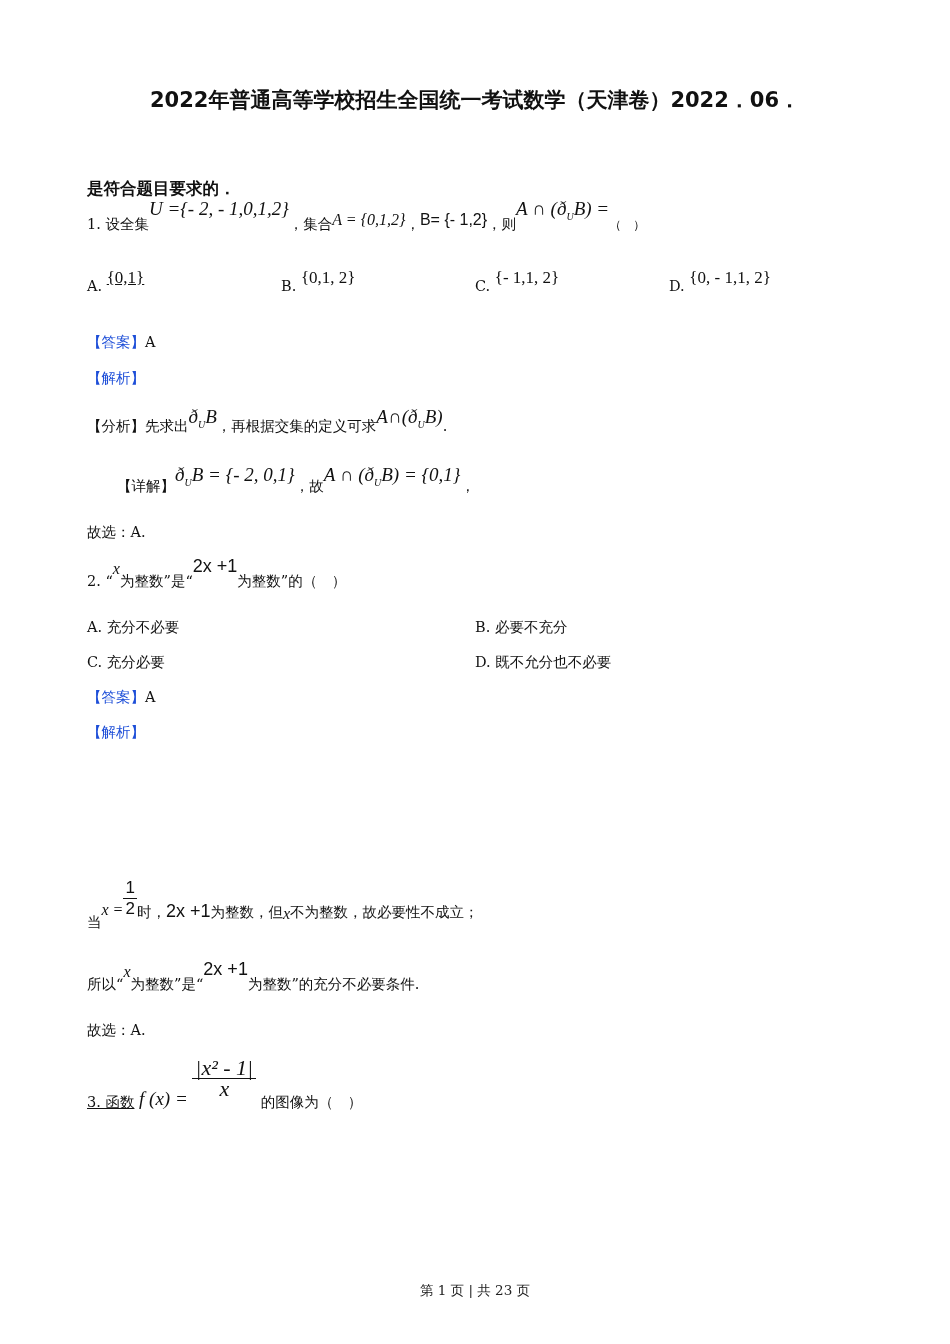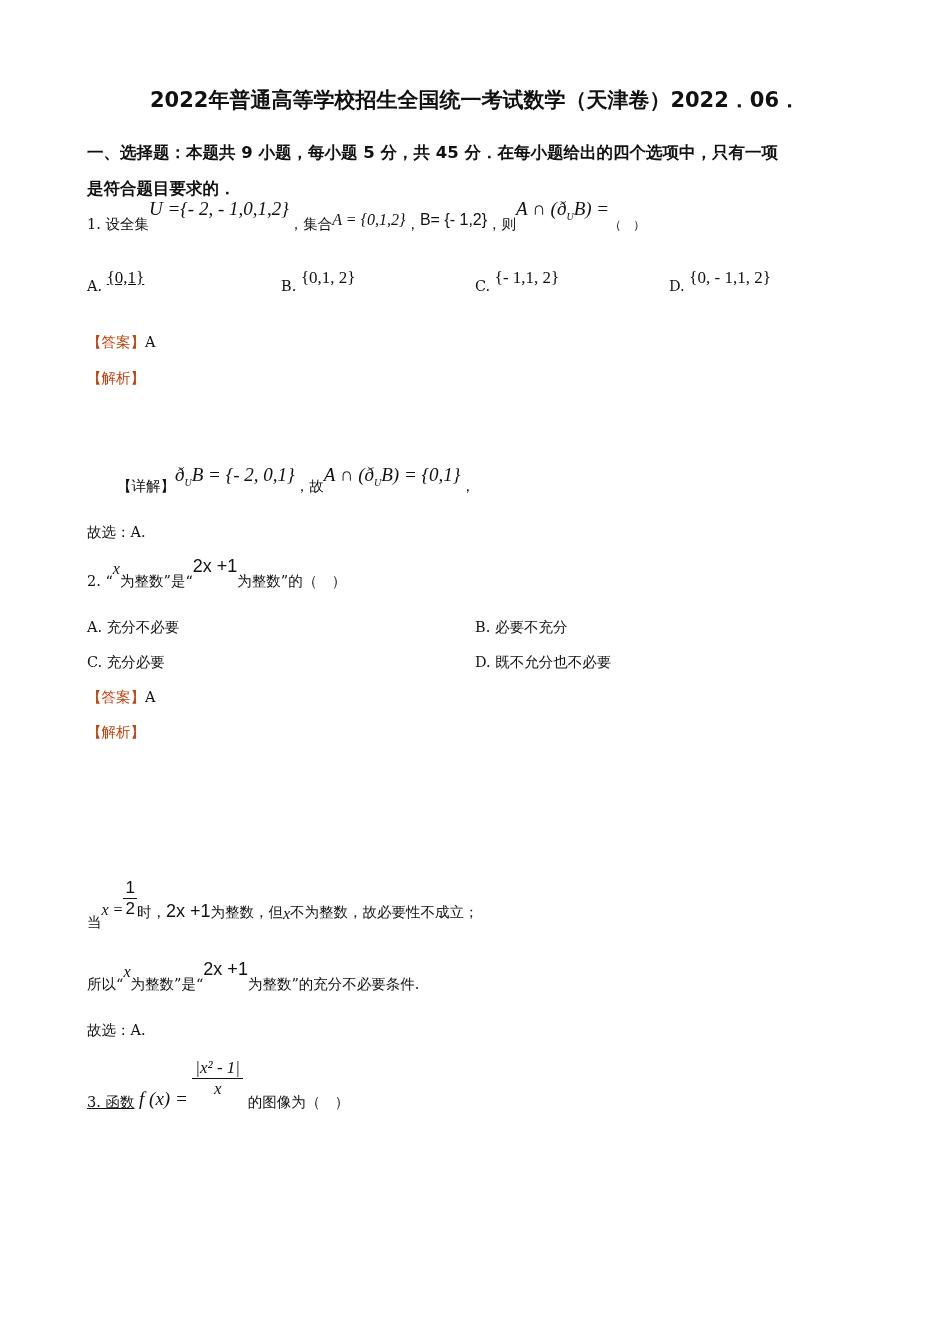--- a/index.html
+++ b/index.html
@@ -9,48 +9,50 @@
   .abs { position: absolute; white-space: nowrap; }
   .title { left: 0; width: 950px; top: 86px; text-align: center; font-size: 21px; font-weight: bold;
            font-family: "DejaVu Sans", "Liberation Sans", sans-serif; letter-spacing: 0px; }
   .section { left: 87px; font-size: 16.5px; font-weight: bold;
              font-family: "DejaVu Sans", "Liberation Sans", sans-serif; }
   .body { font-size: 14.5px; }
   .math { font-family: "Liberation Serif", "DejaVu Serif", serif; font-style: italic; font-size: 19px; }
   .mathn { font-family: "Liberation Serif", "DejaVu Serif", serif; font-size: 17px; }
   .mathsans { font-family: "Liberation Sans", "DejaVu Sans", sans-serif; font-size: 17px; }
   .sup { position: relative; top: -14px; }
-  .label { color: #c2410c; }
+  .label { color: #1d4ed8; }
   .frac { display: inline-block; vertical-align: middle; text-align: center; }
   .frac .num, .frac .den { display: block; line-height: 20px; }
   .frac .num { border-bottom: 1px solid #111; padding: 0 2px; }
   .footer { left: 0; width: 950px; top: 1282px; text-align: center; font-size: 13.5px; color: #222; }
 </style>
 </head>
 <body>
 
 <div class="page">
 
   <div class="abs title">2022年普通高等学校招生全国统一考试数学（天津卷）2022．06．</div>
 
-  <div class="abs section" style="top:142px;">一、选择题：本题共 9 小题，每小题 5 分，共 45 分．在每小题给出的四个选项中，只有一项</div>
   <div class="abs section" style="top:178px;">是符合题目要求的．</div>
 
   <div class="abs body" style="left:87px; top:212px;">
     <span>1. 设全集</span><span class="math sup">U ={- 2, - 1,0,1,2}</span><span>，集合</span><span class="math" style="font-size:16px;position:relative;top:-4px;">A = {0,1,2}</span><span>，</span><span class="mathsans" style="font-size:16px;position:relative;top:-4px;">B= {- 1,2}</span><span>，则</span><span class="math sup"><span>A ∩ (ð</span><sub style="font-size:10px;">U</sub><span>B) =</span></span><span style="font-size:12px;">（　）</span>
   </div>
 
   <div class="abs body" style="left:87px; top:276px;"><span>A.</span> <span class="mathn" style="position:relative;top:-8px;text-decoration:underline;">{0,1}</span></div>
   <div class="abs body" style="left:281px; top:276px;"><span>B.</span> <span class="mathn" style="position:relative;top:-8px;">{0,1, 2}</span></div>
   <div class="abs body" style="left:475px; top:276px;"><span>C.</span> <span class="mathn" style="position:relative;top:-8px;">{- 1,1, 2}</span></div>
   <div class="abs body" style="left:669px; top:276px;"><span>D.</span> <span class="mathn" style="position:relative;top:-8px;">{0, - 1,1, 2}</span></div>
 
   <div class="abs body" style="left:87px; top:333px;"><span class="label">【答案】</span><span>A</span></div>
   <div class="abs body label" style="left:87px; top:369px;">【解析】</div>
 
+  <div class="abs body" style="left:87px; top:414px;">
+    <span>【分析】</span><span>先求出</span><span class="math" style="position:relative;top:-8px;"><span>ð</span><sub style="font-size:10px;">U</sub><span>B</span></span><span>，再根据交集的定义可求</span><span class="math" style="position:relative;top:-8px;"><span>A∩(ð</span><sub style="font-size:10px;">U</sub><span>B)</span></span><span>.</span>
+  </div>
 
   <div class="abs body" style="left:87px; top:474px;margin-left:30px;">
     <span>【详解】</span><span class="math" style="position:relative;top:-10px;"><span>ð</span><sub style="font-size:10px;">U</sub><span>B = {- 2, 0,1}</span></span><span>，故</span><span class="math" style="position:relative;top:-10px;"><span>A ∩ (ð</span><sub style="font-size:10px;">U</sub><span>B) = {0,1}</span></span><span>，</span>
   </div>
 
   <div class="abs body" style="left:87px; top:523px;">故选：A.</div>
 
   <div class="abs body" style="left:87px; top:570px;">
     <span>2. “</span><span class="math" style="position:relative;top:-12px;font-size:16px;">x</span><span>为整数”是“</span><span class="mathsans" style="position:relative;top:-14px;font-size:18px;">2x +1</span><span>为整数”的（　）</span>
   </div>
@@ -71,17 +73,18 @@
 
   <div class="abs body" style="left:87px; top:973px;">
     <span>所以“</span><span class="math" style="position:relative;top:-12px;font-size:16px;">x</span><span>为整数”是“</span><span class="mathsans" style="position:relative;top:-14px;font-size:18px;">2x +1</span><span>为整数”的充分不必要条件.</span>
   </div>
 
   <div class="abs body" style="left:87px; top:1021px;">故选：A.</div>
 
   <div class="abs body" style="left:87px; top:1058px;">
     <span style="position:relative;top:24px;text-decoration:underline;">3. 函数</span>
     <span class="math" style="position:relative;top:22px;text-align:right;">f (x) =</span>
-    <span class="frac math" style="font-size:17px;"><span class="num" style="padding:0 3px;">|x² - 1|</span><span class="den">x</span></span>
+    <span class="frac math" style="font-size:22px;"><span class="num" style="padding:0 3px;">|x² - 1|</span><span class="den">x</span></span>
     <span style="position:relative;top:24px;">的图像为（　）</span>
   </div>
 
+  <div class="abs footer">第 1 页  | 共 23 页</div>
 </div>
 
 </body></html>

